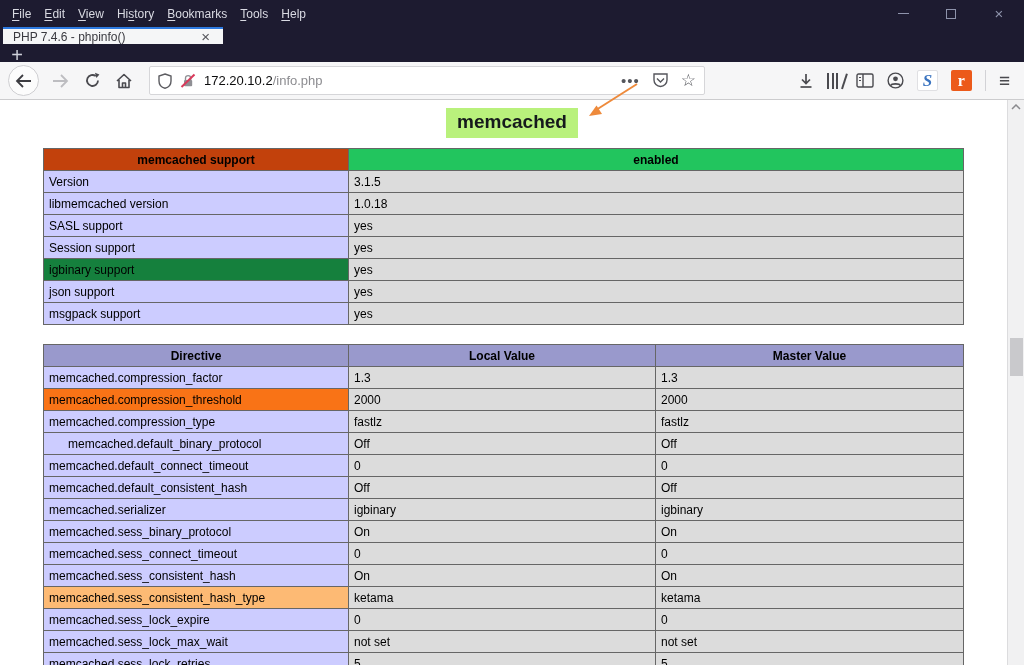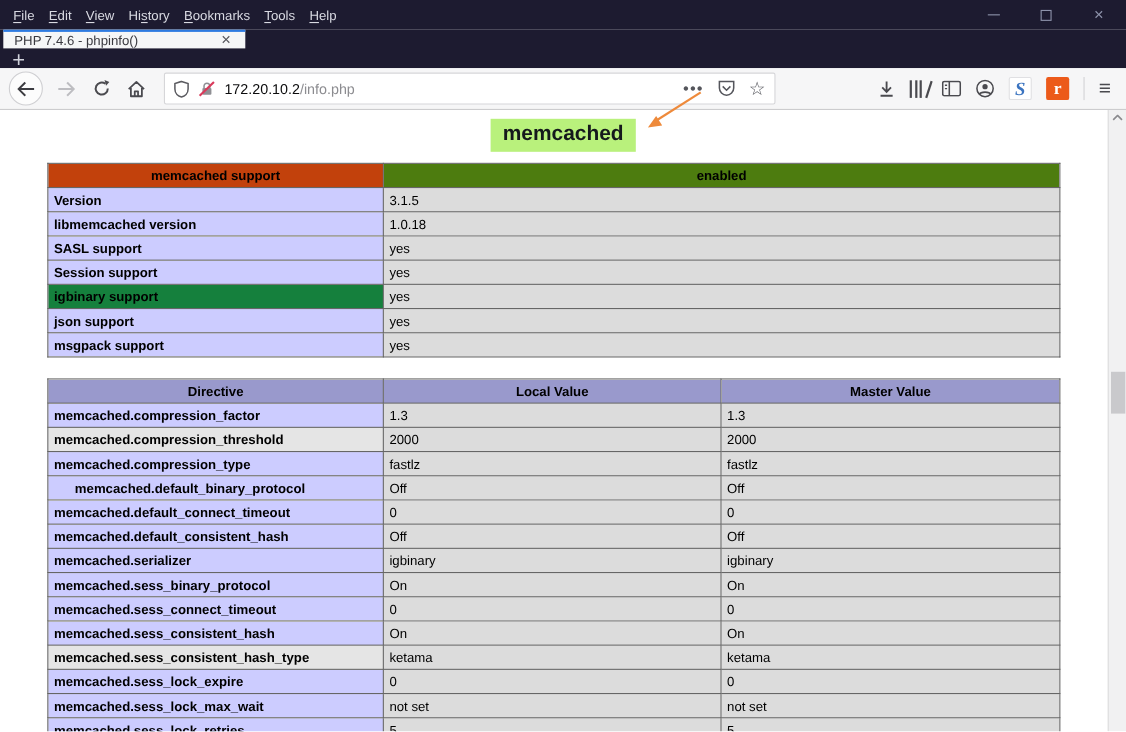--- a/index.html
+++ b/index.html
@@ -46,21 +46,21 @@
 
   
   .page { position:relative; height:565px; background:#fff; overflow:hidden; }
   .heading-wrap { text-align:center; padding-top:8px; height:48px; }
   .h2-highlight { display:inline-block; font-size:19px; font-weight:bold; color:#15191c; padding:3px 11px 5px 11px; }
   .content { width:920px; margin:0 auto 0 43px; }
   table { border-collapse:collapse; table-layout:fixed; width:920px; font-size:12px; }
   td, th { border:1px solid #666; padding:3px 5px; height:22px; overflow:hidden; white-space:nowrap; text-align:left; }
   th { font-weight:bold; text-align:center; }
   .mt { margin-top:19px; }
-  td.e { font-weight:bold; }
+  td.e { font-weight:normal; }
 
   
   .scrollbar { position:absolute; top:0; right:0; width:17px; height:565px; background:#f1f1f2; border-left:1px solid #dcdcde; }
   .sb-up { position:absolute; top:4px; left:3px; }
   .sb-thumb { position:absolute; top:238px; left:2px; width:13px; height:38px; background:#c9c9cc; }
 
   
   .annot-arrow { position:absolute; left:575px; top:78px; z-index:20; }
 </style>
 </head>
@@ -173,21 +173,21 @@
 
   <div class="content">
     <table>
       <colgroup>
           <col style="width:305px">
           <col style="width:615px">
         </colgroup>
       <thead>
         <tr>
           <th class="h" style="background: #c2410c;">memcached support</th>
-          <th class="h" style="background: #4d7c0f; margin-top: 6px;">enabled</th>
+          <th class="h" style="background: #22c55e; margin-top: 6px;">enabled</th>
         </tr>
       </thead>
       <tbody>
           <tr>
             <td class="e" style="background: rgb(204, 204, 255);">Version</td>
             <td class="v" style="background: rgb(220, 220, 220);">3.1.5</td>
           </tr>
           <tr>
             <td class="e" style="background: rgb(204, 204, 255);">libmemcached version</td>
             <td class="v" style="background: rgb(220, 220, 220);">1.0.18</td>
@@ -228,21 +228,21 @@
           <th class="h" style="background: rgb(153, 153, 204); margin-top: 28px;">Master Value</th>
         </tr>
       </thead>
       <tbody>
           <tr>
             <td class="e" style="background: rgb(204, 204, 255);">memcached.compression_factor</td>
             <td class="v" style="background: rgb(220, 220, 220);">1.3</td>
             <td class="v" style="background: rgb(220, 220, 220);">1.3</td>
           </tr>
           <tr>
-            <td class="e" style="background: #e5e5e5;">memcached.compression_threshold</td>
+            <td class="e" style="background: #f97316;">memcached.compression_threshold</td>
             <td class="v" style="background: rgb(220, 220, 220);">2000</td>
             <td class="v" style="background: rgb(220, 220, 220);">2000</td>
           </tr>
           <tr>
             <td class="e" style="background: rgb(204, 204, 255);">memcached.compression_type</td>
             <td class="v" style="background: rgb(220, 220, 220);">fastlz</td>
             <td class="v" style="background: rgb(220, 220, 220);">fastlz</td>
           </tr>
           <tr>
             <td class="e" style="background: rgb(204, 204, 255); padding-left: 24px;">memcached.default_binary_protocol</td>
@@ -273,21 +273,21 @@
             <td class="e" style="background: rgb(204, 204, 255);">memcached.sess_connect_timeout</td>
             <td class="v" style="background: rgb(220, 220, 220);">0</td>
             <td class="v" style="background: rgb(220, 220, 220);">0</td>
           </tr>
           <tr>
             <td class="e" style="background: rgb(204, 204, 255);">memcached.sess_consistent_hash</td>
             <td class="v" style="background: rgb(220, 220, 220);">On</td>
             <td class="v" style="background: rgb(220, 220, 220);">On</td>
           </tr>
           <tr>
-            <td class="e" style="background: #e5e5e5; margin-top: 9px;">memcached.sess_consistent_hash_type</td>
+            <td class="e" style="background: #fdba74; margin-top: 9px;">memcached.sess_consistent_hash_type</td>
             <td class="v" style="background: rgb(220, 220, 220);">ketama</td>
             <td class="v" style="background: rgb(220, 220, 220);">ketama</td>
           </tr>
           <tr>
             <td class="e" style="background: rgb(204, 204, 255);">memcached.sess_lock_expire</td>
             <td class="v" style="background: rgb(220, 220, 220);">0</td>
             <td class="v" style="background: rgb(220, 220, 220);">0</td>
           </tr>
           <tr>
             <td class="e" style="background: rgb(204, 204, 255);">memcached.sess_lock_max_wait</td>

